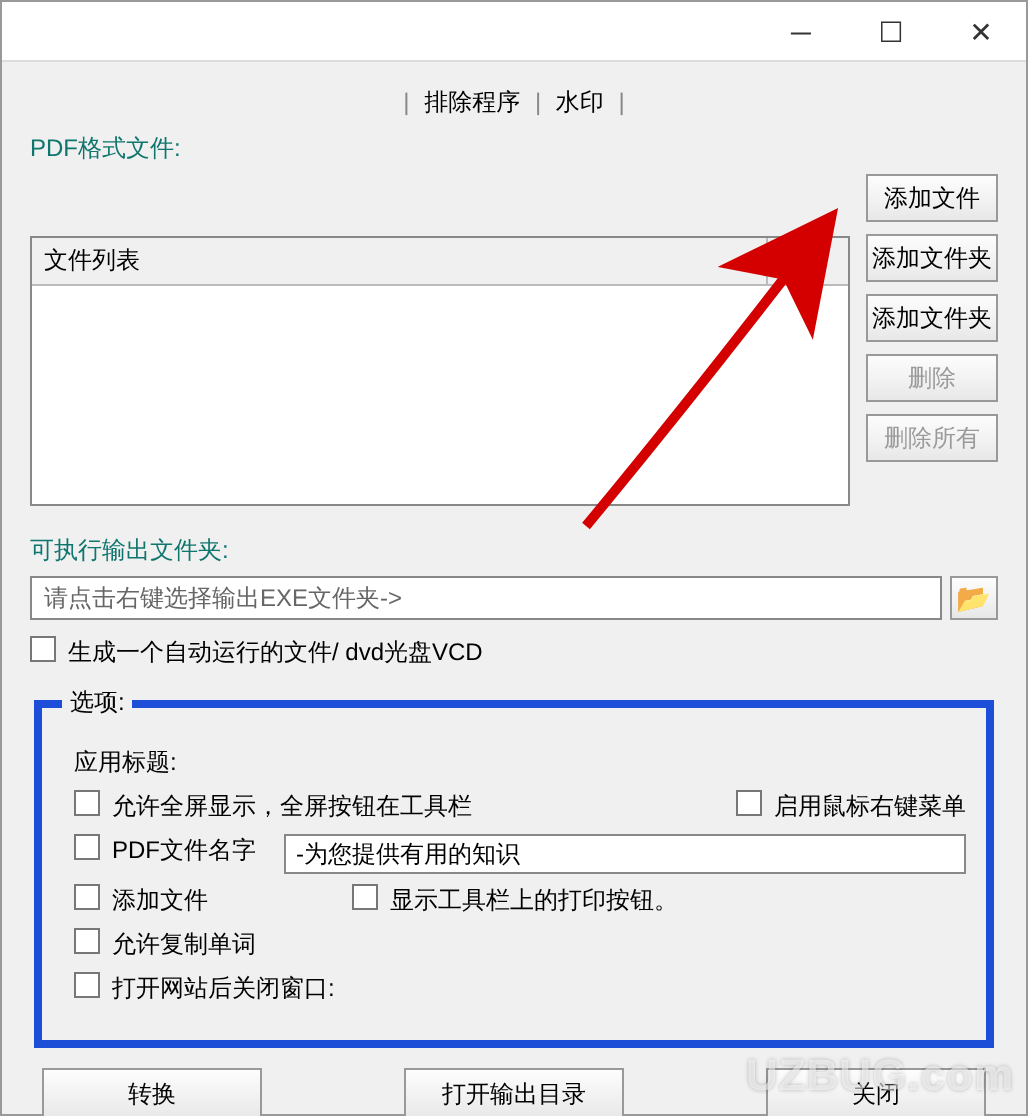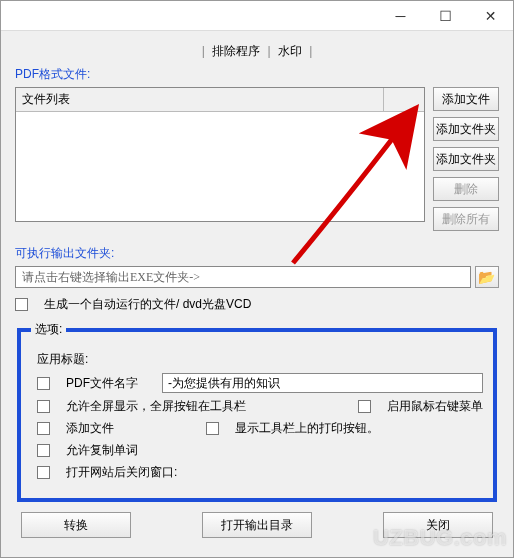--- a/index.html
+++ b/index.html
@@ -45,32 +45,33 @@
   .tabs {
     text-align: center;
     margin-bottom: 6px;
     font-size: 12px;
     color: #000;
   }
   .tab-sep { margin: 0 4px; color: #888; }
 
   .section-label {
     margin: 4px 0 4px 0;
-    color: #1d4ed8;
+    color: #0f766e;
   }
 
   .file-area {
     display: flex;
     gap: 8px;
   }
   .file-table {
     flex: 1;
     border: 1px solid #888;
     height: 135px;
     background: #fff;
+    margin-top: 31px;
   }
   .file-table-header {
     background: #f0f0f0;
     border-bottom: 1px solid #bbb;
     display: flex;
   }
   .file-table-header .col {
     padding: 3px 6px;
     border-right: 1px solid #bbb;
     font-size: 12px;
@@ -98,21 +99,20 @@
   }
   .btn.disabled { color: #9a9a9a; }
 
   .output-row {
     margin-top: 14px;
   }
   .output-inner {
     display: flex;
     gap: 4px;
     margin-top: 3px;
-    font-family: Liberation Serif, serif;
   }
   .output-box {
     flex: 1;
     border: 1px solid #888;
     background: #fff;
     height: 22px;
     padding: 3px 6px;
     font-size: 12px;
     color: #666;
     display: flex;
@@ -130,23 +130,22 @@
     border: 4px solid #1d4ed8;
     margin-top: 8px;
     padding: 8px 10px 12px 10px;
   }
   fieldset.group legend {
     font-size: 12px;
     padding: 0 4px;
   }
   .row {
     display: flex;
-    align-items: center;
     margin: 5px 0;
-    gap: 16px;
+    gap: 6px;
   }
   .chk {
     width: 13px; height: 13px;
     border: 1px solid #777;
     background: #fff;
     display: inline-block;
     flex-shrink: 0;
   }
   .text-input {
     border: 1px solid #888;
@@ -241,30 +240,30 @@
 
     <fieldset class="group">
       <legend>选项:</legend>
 
       <div class="row indent1">
         <span>应用标题:</span>
       </div>
 
       <div class="row indent1">
         <span class="chk"></span>
+        <span>允许全屏显示，全屏按钮在工具栏</span>
+        <span style="flex:1"></span>
+        <span class="chk"></span>
+        <span>启用鼠标右键菜单</span>
+      </div>
+
+      <div class="row indent1">
+        <span class="chk"></span>
         <span>PDF文件名字</span>
         <input class="text-input" style="flex: 1 1 0%; margin-left: 8px;" value="-为您提供有用的知识">
-      </div>
-
-      <div class="row indent1">
-        <span class="chk"></span>
-        <span>允许全屏显示，全屏按钮在工具栏</span>
-        <span style="flex:1"></span>
-        <span class="chk"></span>
-        <span>启用鼠标右键菜单</span>
       </div>
 
       <div class="row indent1">
         <span class="chk"></span>
         <span>添加文件</span>
         <span class="col-gap"></span>
         <span class="chk"></span>
         <span>显示工具栏上的打印按钮。</span>
       </div>
 

